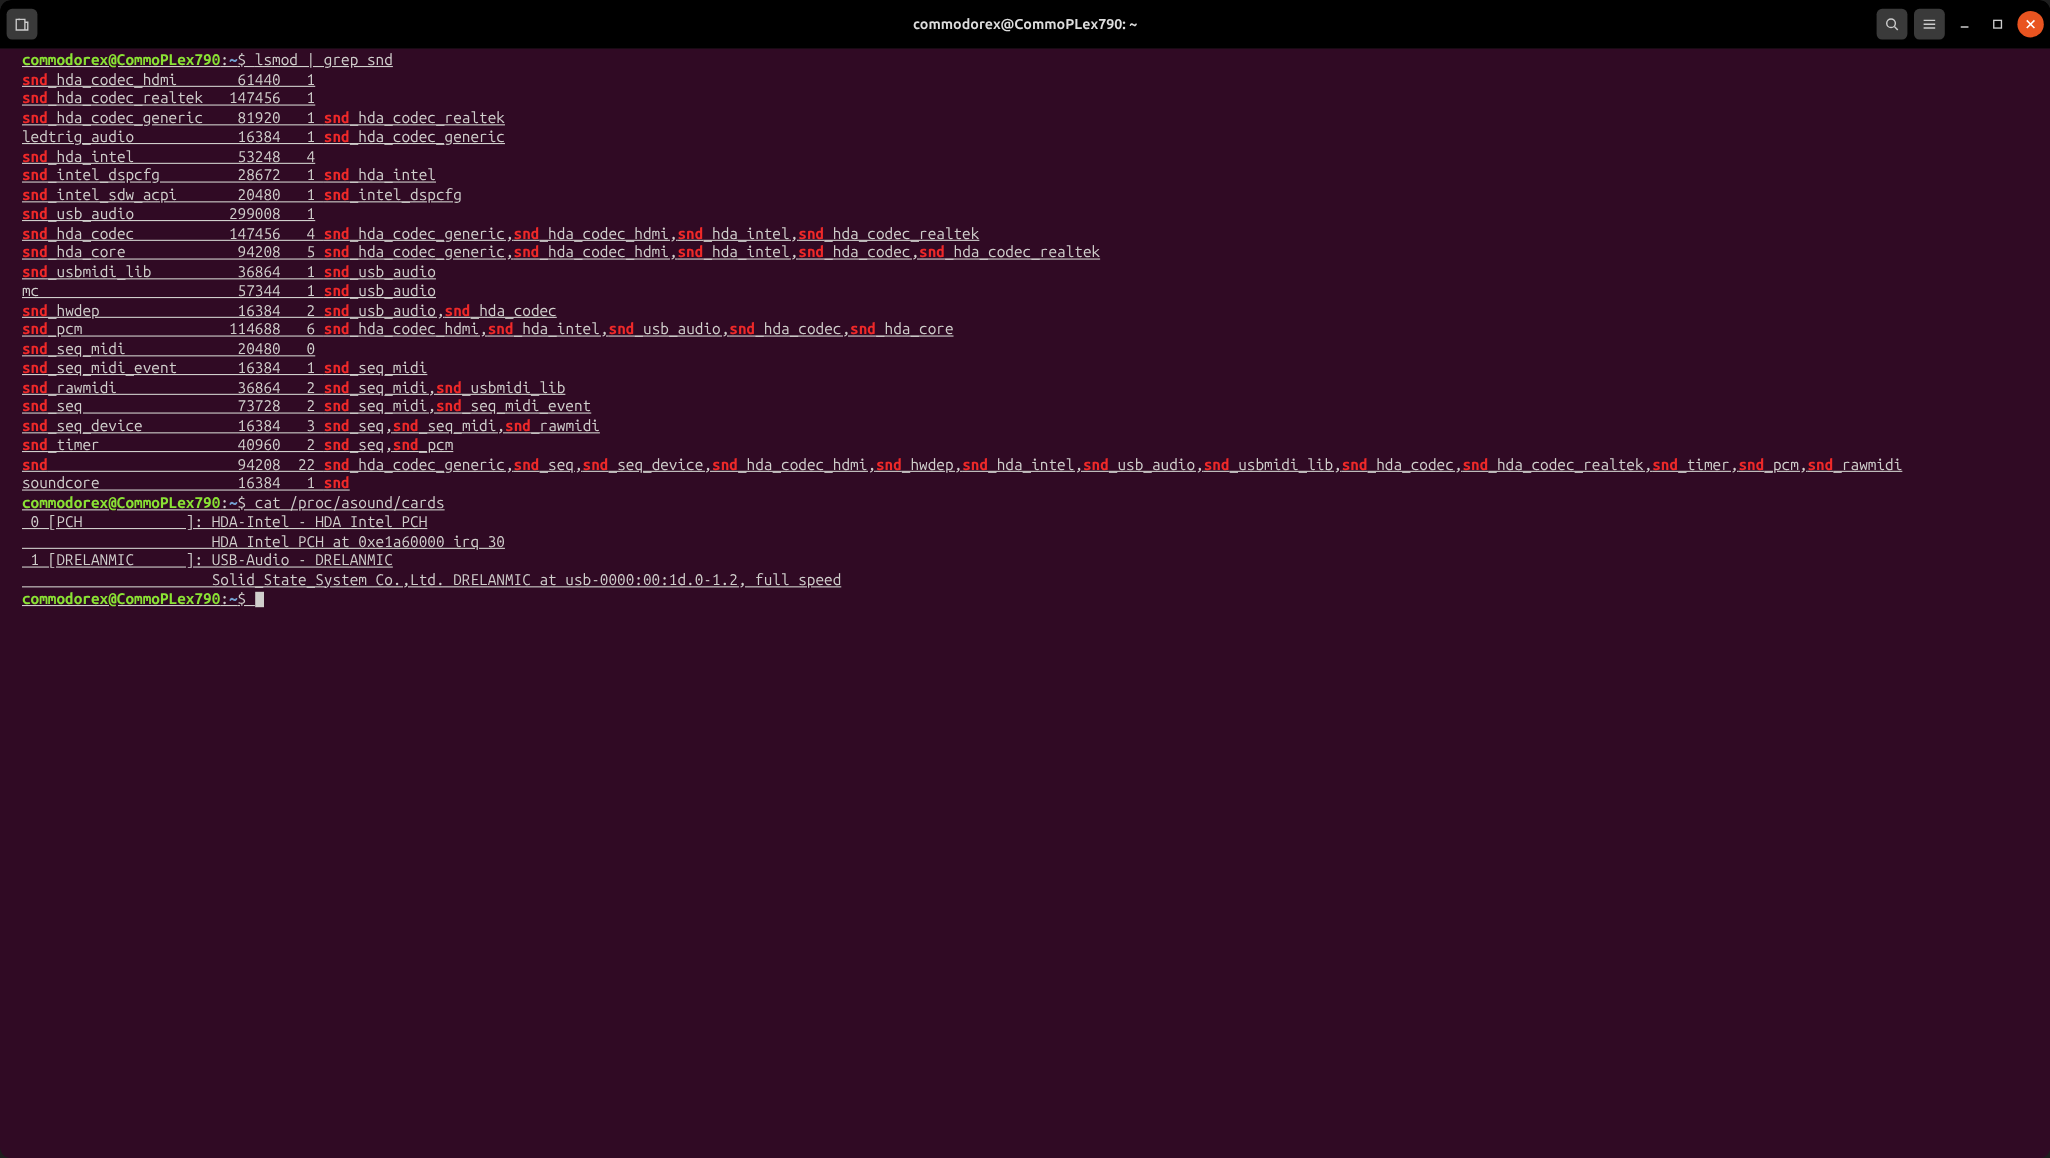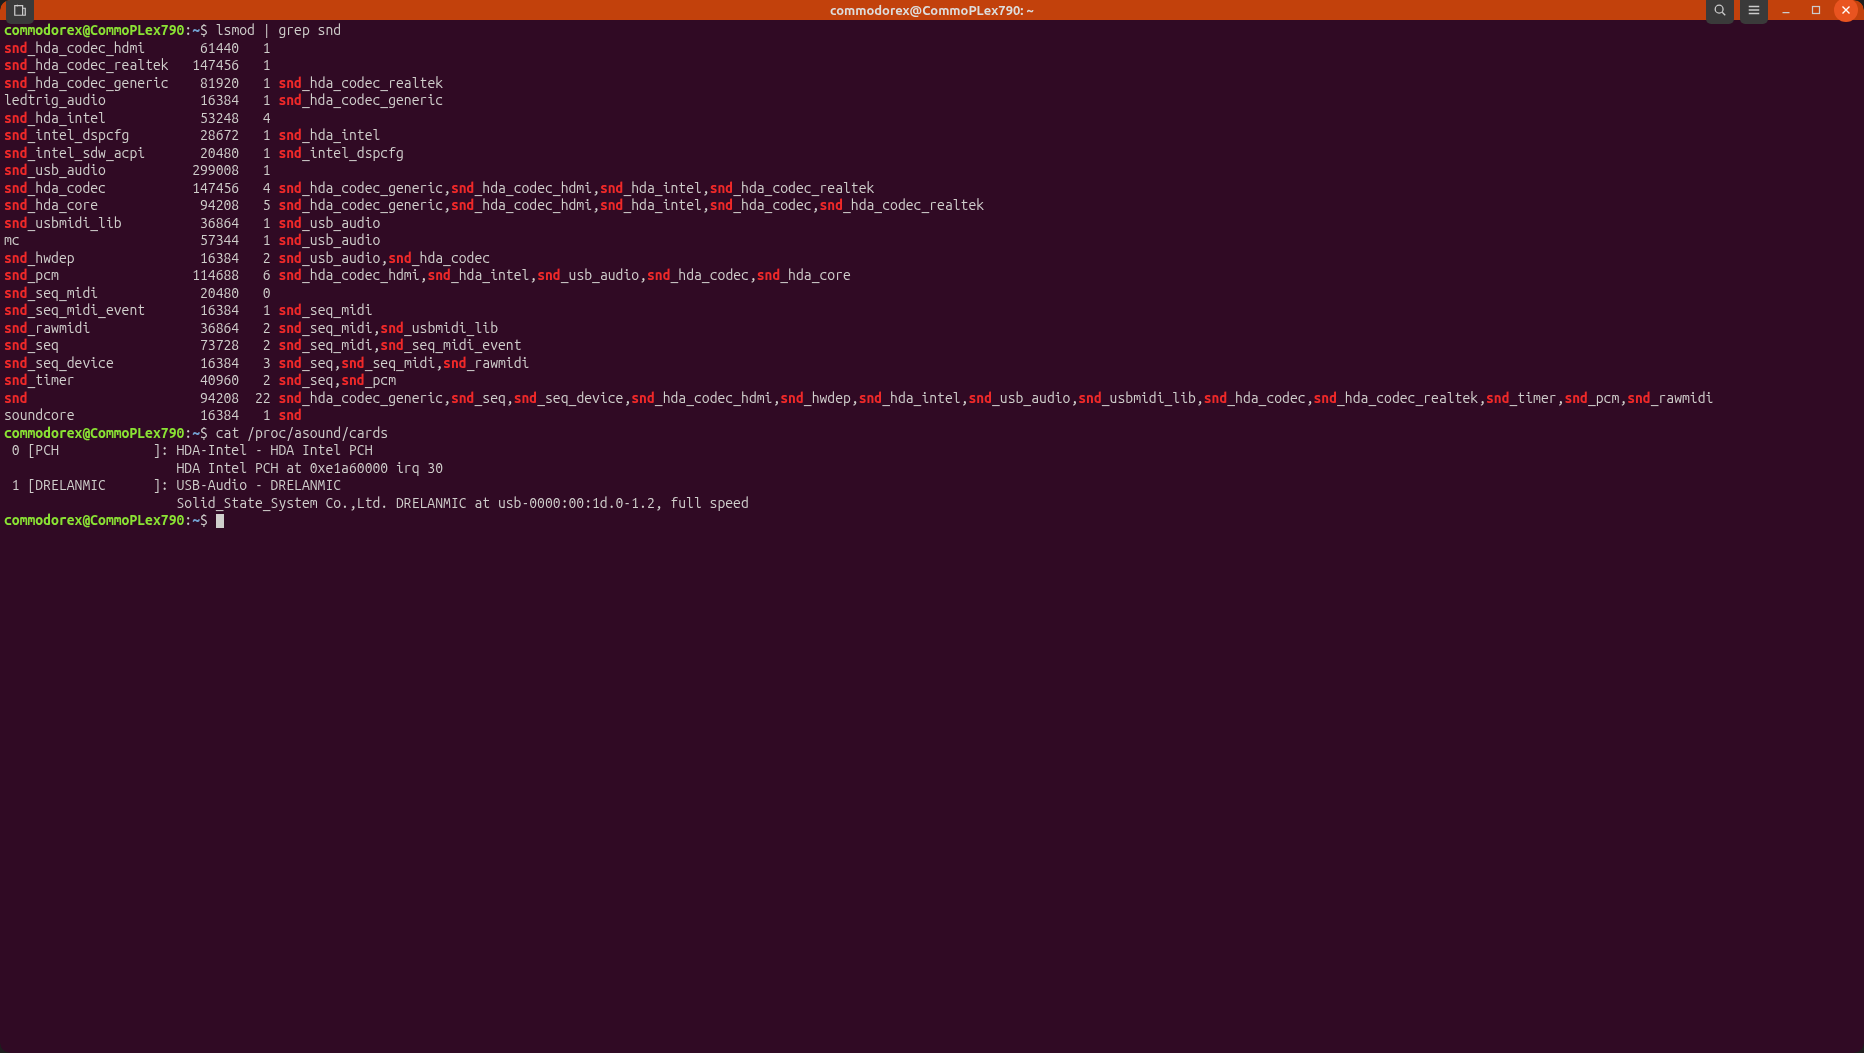--- a/index.html
+++ b/index.html
@@ -14,22 +14,22 @@
   }
   .window {
     width: 100%;
     height: 100%;
     display: flex;
     flex-direction: column;
     border-radius: 10px;
     overflow: hidden;
   }
   .titlebar {
-    background: #c2410c;
-    height: 20px;
+    background: #000000;
+    height: 44px;
     display: flex;
     align-items: center;
     padding: 0 6px;
     position: relative;
   }
   .titlebar-left {
     display: flex;
     gap: 4px;
   }
   .titlebar-title {
@@ -68,27 +68,28 @@
     cursor: pointer;
     border-radius: 50%;
   }
   .win-close {
     background: #e95420;
     color: #fff;
   }
   .terminal {
     flex: 1;
     background: #300a24;
-    padding: 2px 4px;
+    padding: 2px 20px;
     color: #d0cfcc;
     line-height: 1.25;
     white-space: pre;
     font-size: 14px;
     font-family: "Ubuntu Mono", "DejaVu Sans Mono", monospace;
     overflow: hidden;
+    text-decoration: underline;
   }
   .prompt-user { color: #8ae234; font-weight: bold; }
   .prompt-path { color: #729fcf; font-weight: bold; }
   .prompt-dollar { color: #d0cfcc; }
   .hl { color: #ef2929; font-weight: bold; }
   .cursor {
     display: inline-block;
     width: 8px;
     height: 14px;
     background: #d0cfcc;

